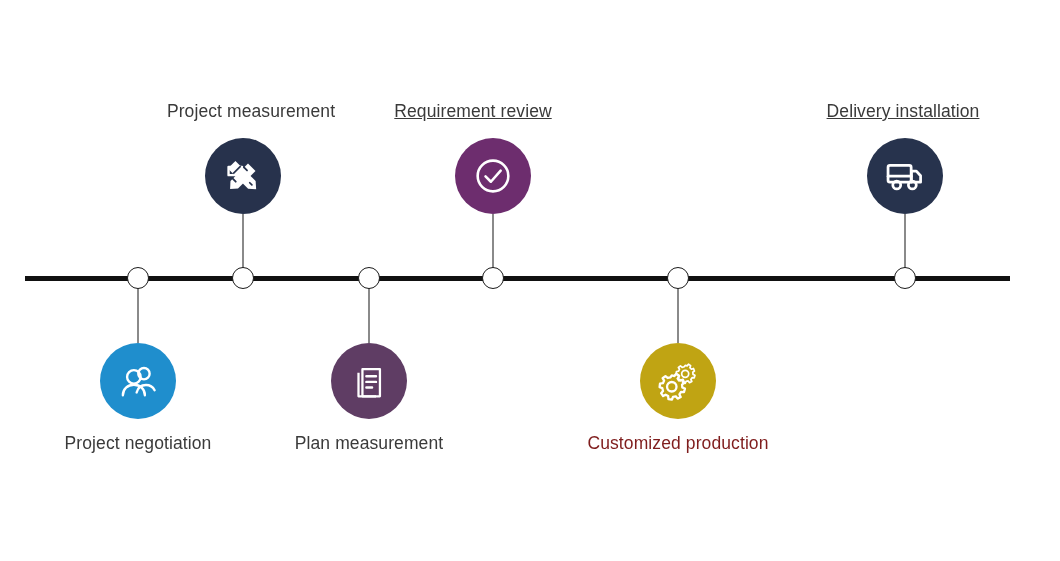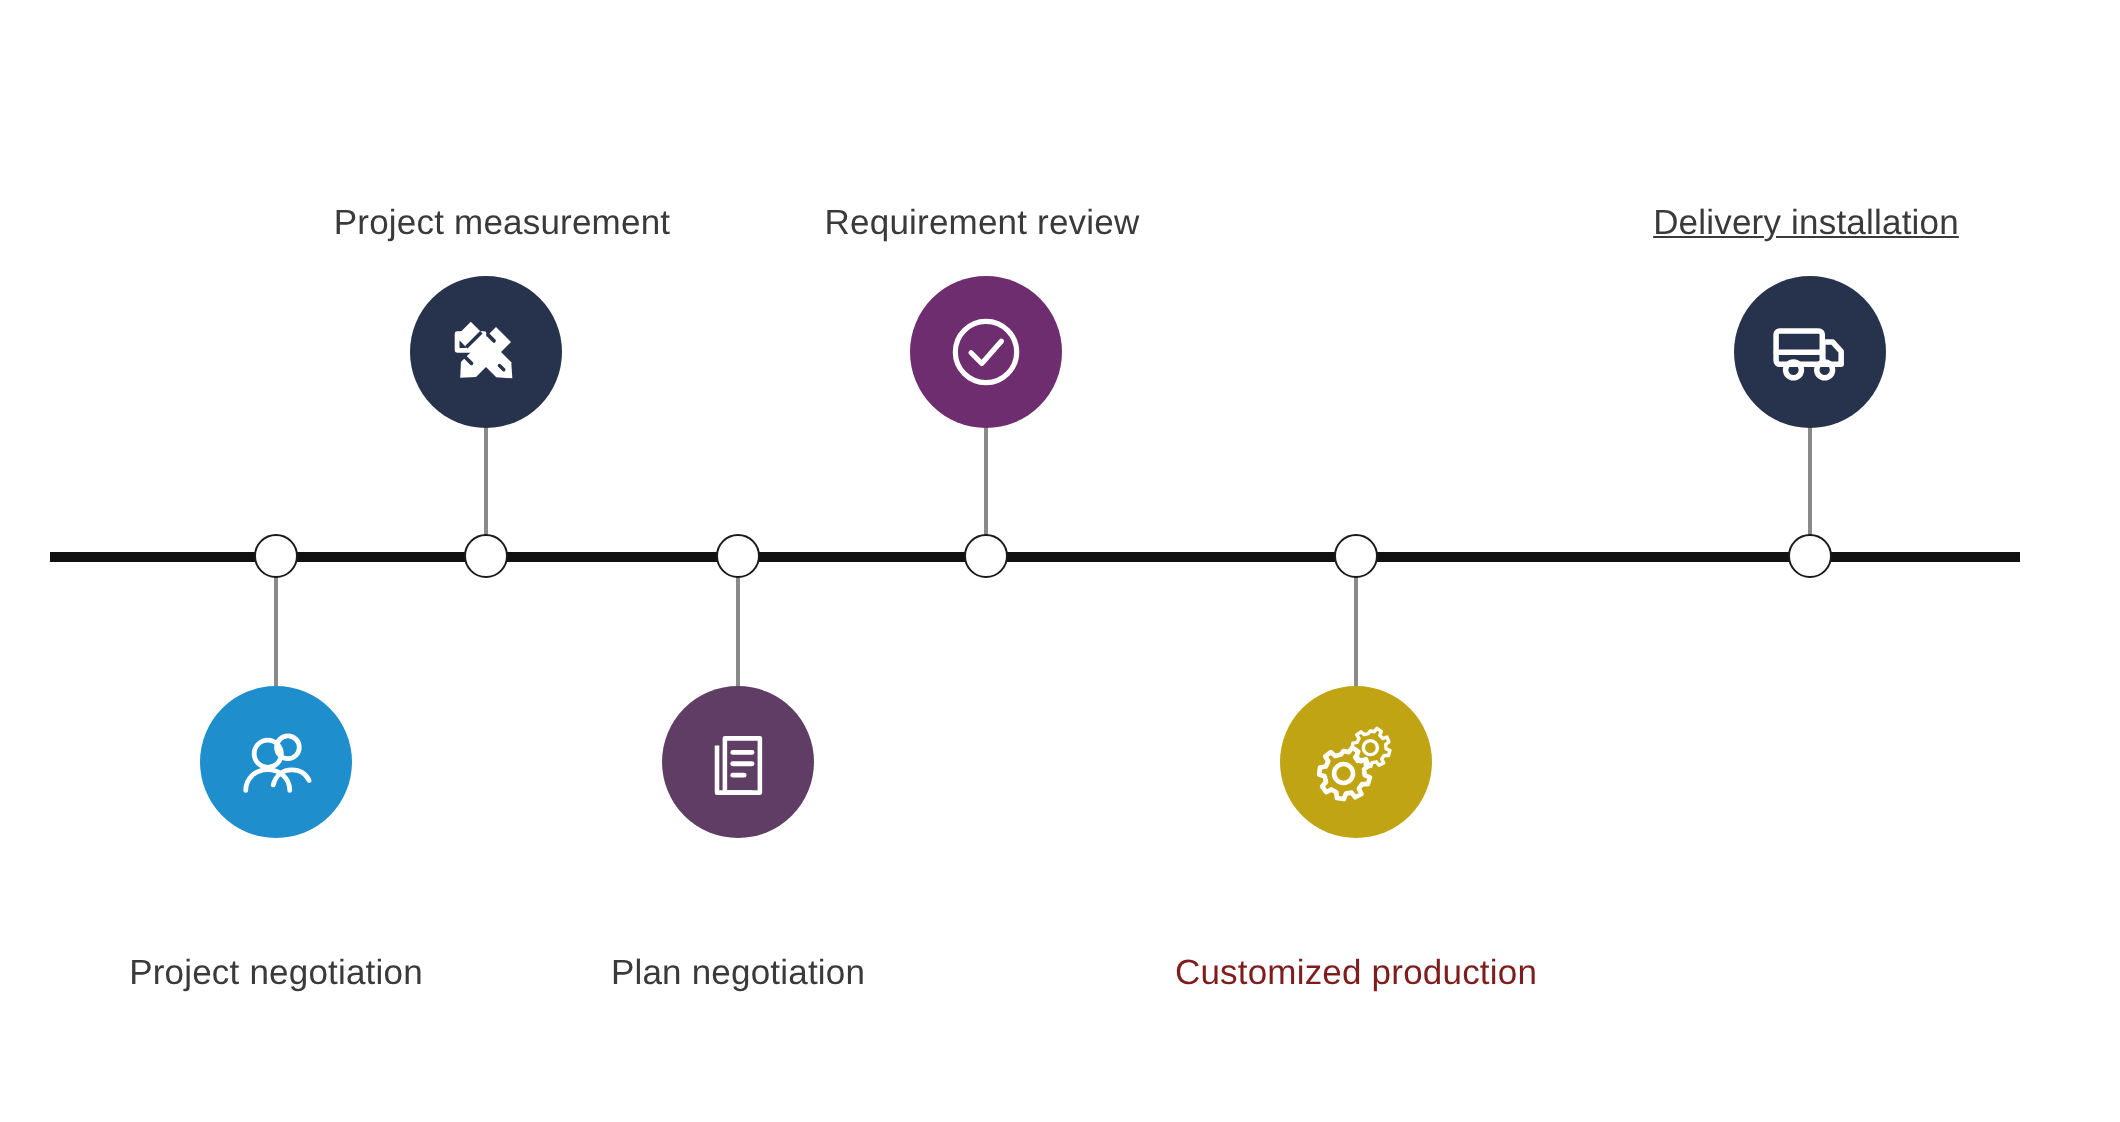--- a/index.html
+++ b/index.html
@@ -62,21 +62,21 @@
   
   .label {
     position: absolute;
     color: #3a3a3a;
     font-size: 17.5px;
     line-height: 1.2;
     white-space: nowrap;
     letter-spacing: 0.1px;
   }
   .label.above { transform: translate(-50%, 0); }
-  .label.below { transform: translate(-50%, 0); margin-top: 43px; }
+  .label.below { transform: translate(-50%, 0); }
 </style>
 </head>
 <body>
 
 <div id="canvas">
 
   <div class="axis" id="axis-line" style="left: 25px; width: 985px; top: 275.5px; height: 5px; background: rgb(17, 17, 17);"></div>
 
   <div id="steps-layer">
       <div class="stem" style="left: 137.3px; top: 278px; height: 65px; background: rgb(138, 138, 138);"></div>
@@ -119,32 +119,32 @@
       <div class="bubble" style="left: 331px; top: 343px; background: rgb(95, 61, 100);">
         <span>
           <svg width="42" height="42" viewBox="0 0 48 48" fill="none">
         <path d="M16.5 10.5h20v31h-20z" fill="none" stroke="#ffffff" stroke-width="2.6" stroke-linejoin="round"></path>
         <path d="M12 14.5v27h20" fill="none" stroke="#ffffff" stroke-width="2.6" stroke-linejoin="round"></path>
         <path d="M8 18.5v27h20" fill="none" stroke="#ffffff" stroke-width="2.6" stroke-linejoin="round" opacity="0"></path>
         <path d="M21 18.5h11M21 25h11M21 31.5h6.5" stroke="#ffffff" stroke-width="2.8" stroke-linecap="round"></path>
       </svg>
         </span>
       </div>
-      <div class="label below" style="left: 369px; top: 433px; color: rgb(58, 58, 58);">Plan negotiation</div>
+      <div class="label below" style="left: 369px; top: 433px; color: rgb(58, 58, 58);">Plan measurement</div>
       <div class="stem" style="left: 492.3px; top: 214px; height: 64px; background: rgb(138, 138, 138);"></div>
       <div class="node" style="left: 482px; top: 267px; border-color: rgb(26, 26, 26); background: rgb(255, 255, 255);"></div>
       <div class="bubble" style="left: 455px; top: 138px; background: rgb(109, 45, 110);">
         <span>
           <svg width="46" height="46" viewBox="0 0 48 48" fill="none" stroke="#ffffff" stroke-width="2.7" stroke-linecap="round" stroke-linejoin="round">
         <circle cx="24" cy="24" r="16"></circle>
         <path d="M16.2 24.4l5.6 5.6 10.2-11.6"></path>
       </svg>
         </span>
       </div>
-      <div class="label above" style="left: 491px; top: 101px; color: rgb(58, 58, 58);">Requirement review</div>
+      <div class="label above" style="left: 473px; top: 101px; color: rgb(58, 58, 58); text-decoration: underline;">Requirement review</div>
       <div class="stem" style="left: 677.3px; top: 278px; height: 65px; background: rgb(138, 138, 138);"></div>
       <div class="node" style="left: 667px; top: 267px; border-color: rgb(26, 26, 26); background: rgb(255, 255, 255);"></div>
       <div class="bubble" style="left: 640px; top: 343px; background: rgb(192, 164, 19);">
         <span>
           <svg width="46" height="46" viewBox="0 0 48 48" fill="none" stroke="#ffffff" stroke-width="2.3" stroke-linejoin="round" stroke-linecap="round">
         <g transform="translate(17.5,30) scale(1.05)">
           <path d="M0,-11.2 L2.6,-10.6 L4.4,-12.9 L7.3,-10.9 L6.3,-8.2 L8.4,-6.1
                    L11.1,-7.1 L12.4,-3.8 L10.2,-2.1 L10.5,0.8 L13.1,1.9 L12.1,5.3
                    L9.2,5.2 L7.6,7.6 L8.9,10.2 L5.8,11.8 L4,9.5 L1.2,10 L0.2,12.7
                    L-3.3,12.2 L-3.6,9.3 L-6.1,7.9 L-8.6,9.3 L-10.6,6.4 L-8.7,4.2

